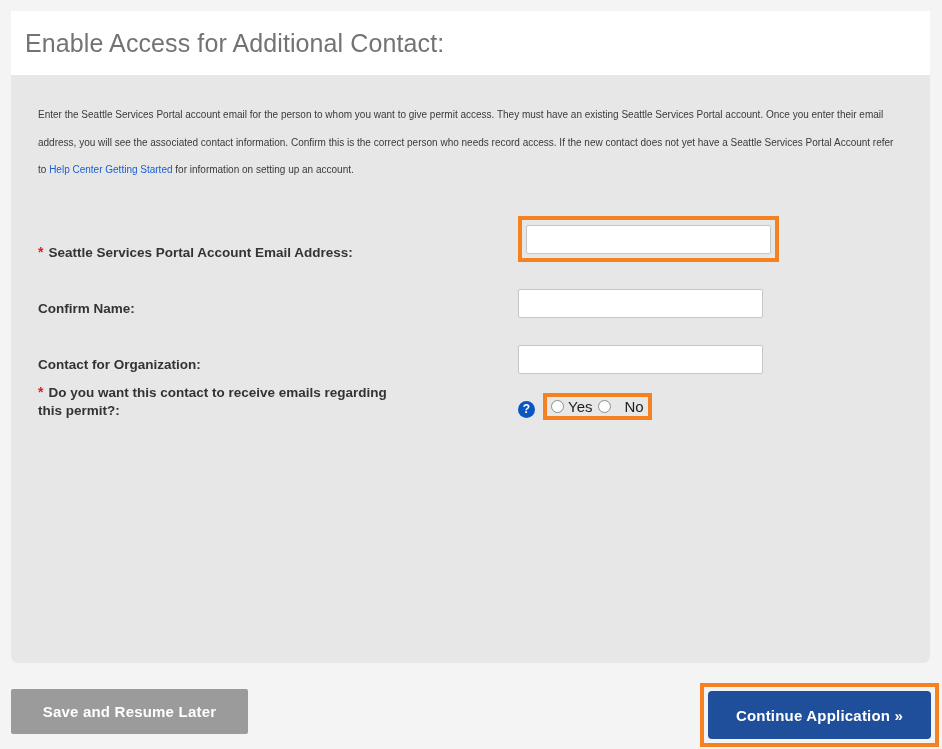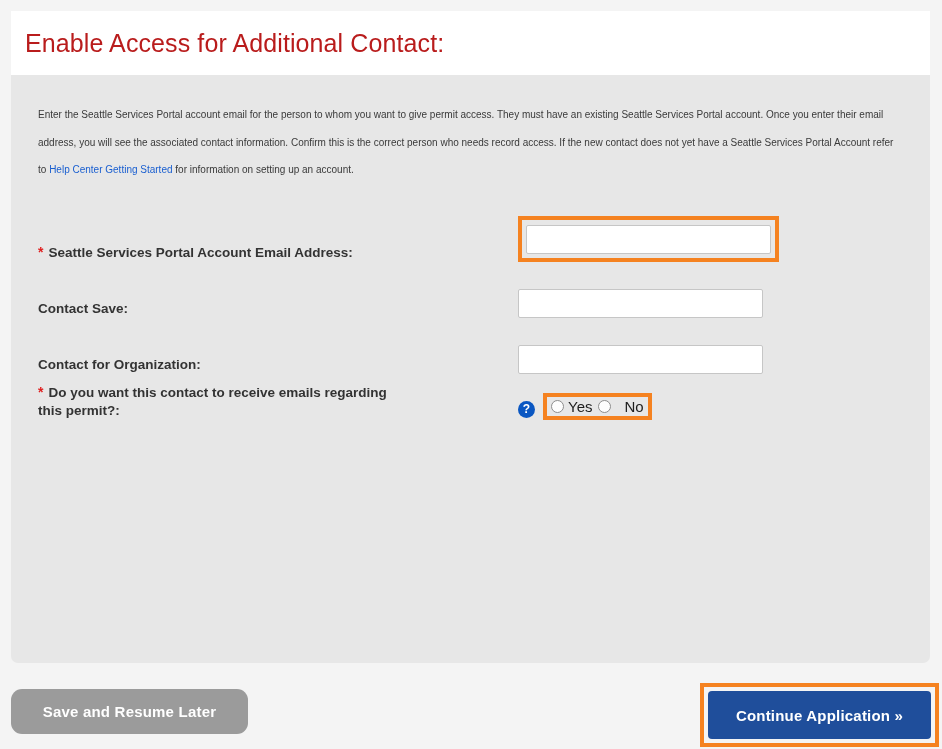--- a/index.html
+++ b/index.html
@@ -26,21 +26,21 @@
   .card-header {
     background: #ffffff;
     height: 64px;
     display: flex;
     align-items: center;
     padding-left: 14px;
     box-sizing: border-box;
   }
   .card-header-title {
     font-size: 25px;
-    color: #b91c1c;
+    color: #737373;
     font-weight: normal;
     letter-spacing: 0.1px;
     white-space: nowrap;
   }
 
   .card-body {
     background: #e7e7e7;
     border-bottom-left-radius: 7px;
     border-bottom-right-radius: 7px;
     padding: 26px 27px 30px 27px;
@@ -174,21 +174,21 @@
     top: 683px;
     width: 942px;
     height: 66px;
   }
   .btn {
     font-family: "Liberation Sans", sans-serif;
     font-weight: bold;
     color: #ffffff;
     border: none;
     cursor: pointer;
-    border-radius: 11px;
+    border-radius: 2px;
     font-size: 15px;
     letter-spacing: 0.2px;
   }
   .btn-save {
     position: absolute;
     left: 11px;
     top: 6px;
     width: 237px;
     height: 45px;
     background: #9b9b9b;
@@ -231,21 +231,21 @@
           <span class="req-star">*</span><span>Seattle Services Portal Account Email Address:</span>
         </div>
         <div class="field-cell">
           <span class="hl hl-email">
             <input class="text-input" type="text" value="" style="">
           </span>
         </div>
       </div>
 
       <div class="form-row">
-        <div class="form-label">Contact Save:</div>
+        <div class="form-label">Confirm Name:</div>
         <div class="field-cell">
           <input class="text-input" type="text" value="" style="">
         </div>
       </div>
 
       <div class="form-row">
         <div class="form-label">Contact for Organization:</div>
         <div class="field-cell">
           <input class="text-input" type="text" value="" style="">
         </div>

